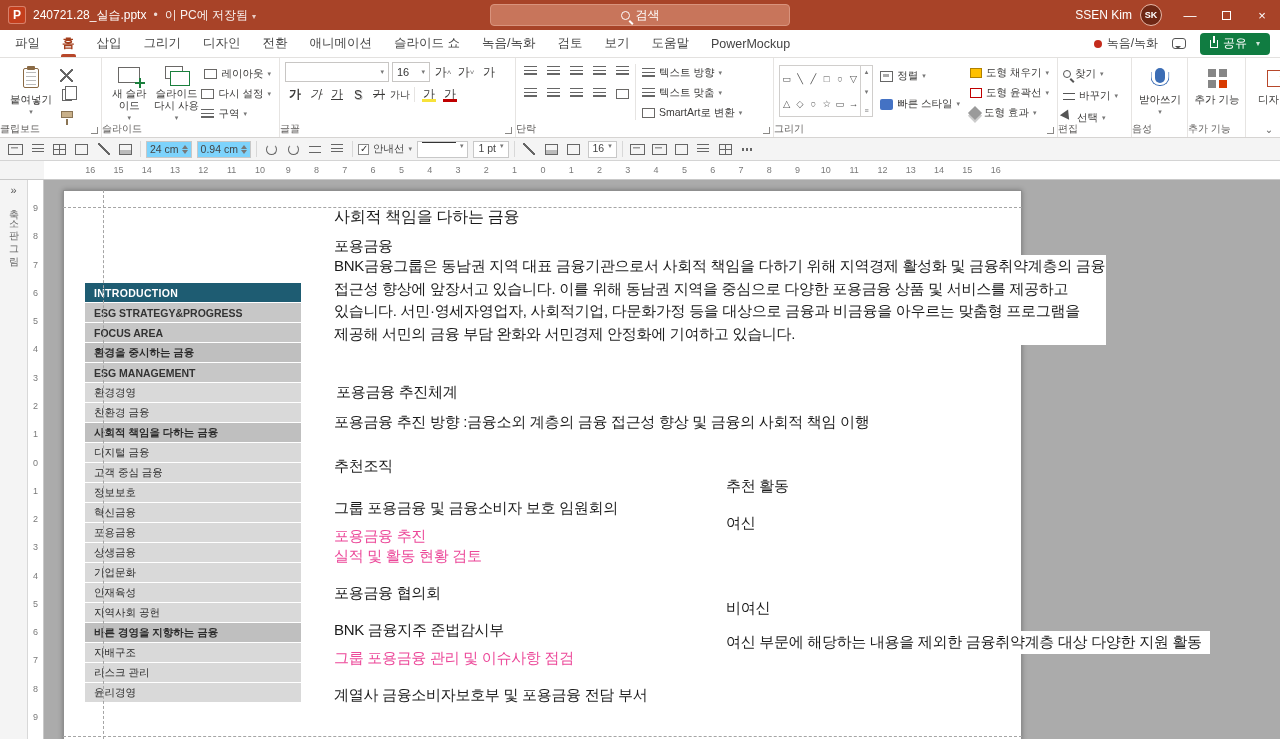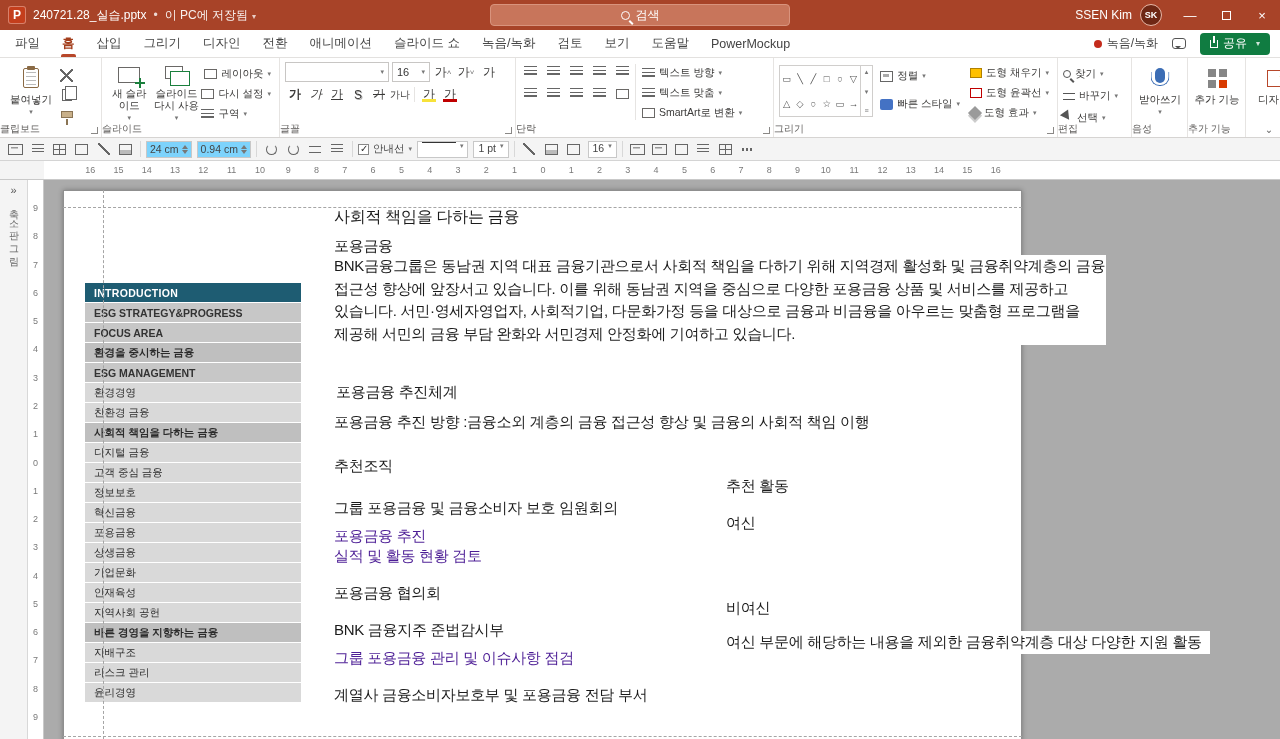--- a/index.html
+++ b/index.html
@@ -146,21 +146,21 @@
 .intro-box{line-height:22.5px;background:#fff}
 .nowrap-box{white-space:nowrap;background:#fff;padding:2px 8px 2px 0}
 .toc{position:absolute;left:21px;top:92px;width:216px}
 .toc-row{height:19px;margin-bottom:1px;display:flex;align-items:center;padding:0 9px;font-size:10.5px;color:#2B2B2B;background:#D9D9D9}
 .toc-row.t-header-dark{background:#1E5C72;color:#fff;font-weight:bold;letter-spacing:.3px}
 .toc-row.t-header{background:#C7C7C7;font-weight:bold;color:#333}
 .toc-row.t-category{background:#BFBFBF;font-weight:600}
 .org-list{position:absolute;left:270px;top:308px;width:400px}
 .org-item{margin-bottom:18px}
 .org-title{font-size:15px;color:#1B1B1B;letter-spacing:-.3px;margin-bottom:8px;word-break:keep-all}
-.org-desc{font-size:15px;color:#4c1d95;letter-spacing:-.3px;line-height:20px;white-space:pre-line;word-break:keep-all}
+.org-desc{font-size:15px;color:#ec4899;letter-spacing:-.3px;line-height:20px;white-space:pre-line;word-break:keep-all}
 </style>
 </head>
 <body>
 
 <div id="app">
 
   <header class="titlebar">
     <div class="tb-left">
       <span class="pp-icon">P</span>
       <span>240721.28_실습.pptx</span>

